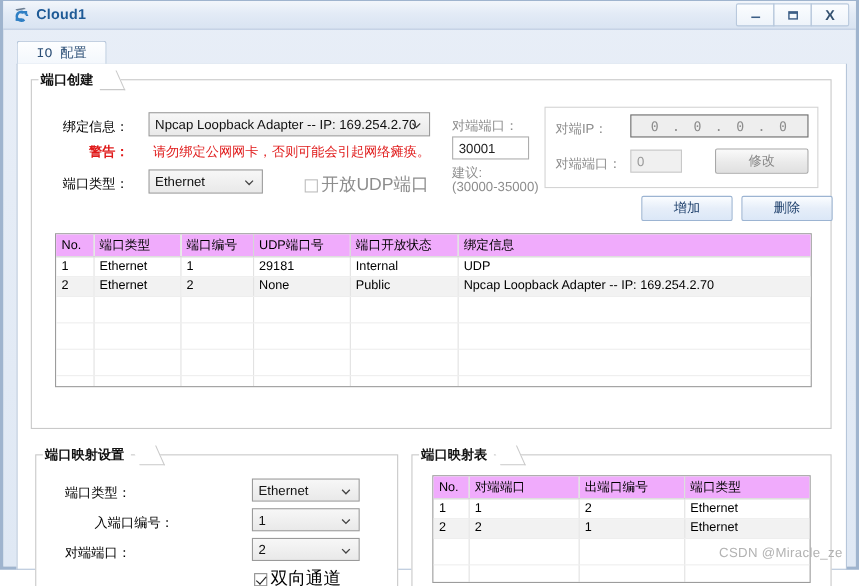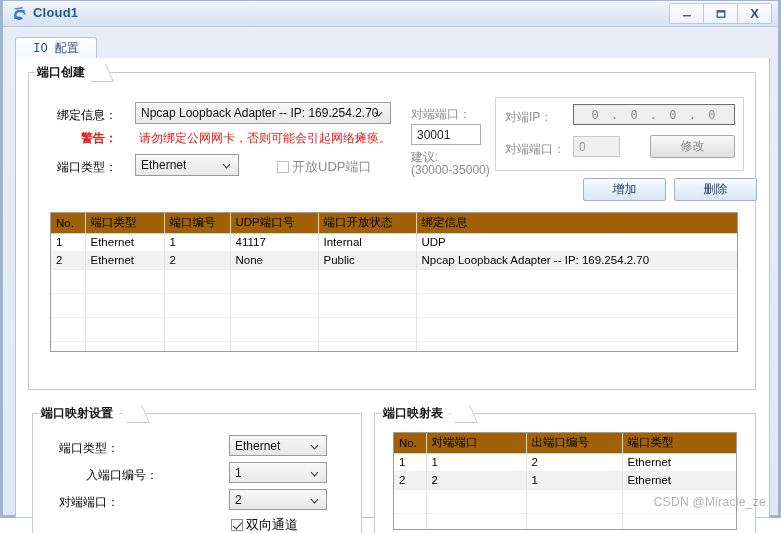--- a/index.html
+++ b/index.html
@@ -225,21 +225,21 @@
     background: linear-gradient(to bottom, #fafafa 0%, #eaeaea 55%, #e0e0e0 100%);
     border: 1px solid #a8a8a8;
     color: #888888;
   }
 
   
   .cbx-wrap {
     position: absolute;
     display: flex;
     align-items: center;
-    font-size: 13px;
+    font-size: 16px;
     cursor: default;
     white-space: nowrap;
   }
   .cbx {
     width: 12px; height: 12px;
     border: 1px solid #8e8e8e;
     background: #ffffff;
     box-sizing: border-box;
     margin-right: 3px;
     position: relative;
@@ -270,21 +270,21 @@
     width: 100%;
     font-size: 11.5px;
     table-layout: fixed;
   }
   .tbl th {
     font-weight: normal;
     text-align: left;
     padding: 2px 0 3px 5px;
     border-right: 1px solid #d6d6d6;
     border-bottom: 1px solid #d0d0d0;
-    background: #a16207;
+    background: #f0abfc;
     color: #000;
     white-space: nowrap;
     overflow: hidden;
   }
   .tbl td {
     padding: 2px 0 3px 5px;
     border-right: 1px solid #e2e2e2;
     border-bottom: 1px solid #eeeeee;
     white-space: nowrap;
     overflow: hidden;
@@ -431,21 +431,21 @@
               <th>UDP端口号</th>
               <th>端口开放状态</th>
               <th style="border-right:none;">绑定信息</th>
             </tr>
           </thead>
           <tbody>
             <tr>
               <td>1</td>
               <td>Ethernet</td>
               <td>1</td>
-              <td>41117</td>
+              <td>29181</td>
               <td>Internal</td>
               <td style="border-right:none;">UDP</td>
             </tr>
             <tr class="alt">
               <td>2</td>
               <td>Ethernet</td>
               <td>2</td>
               <td>None</td>
               <td>Public</td>
               <td style="border-right:none;">Npcap Loopback Adapter -- IP: 169.254.2.70</td>

